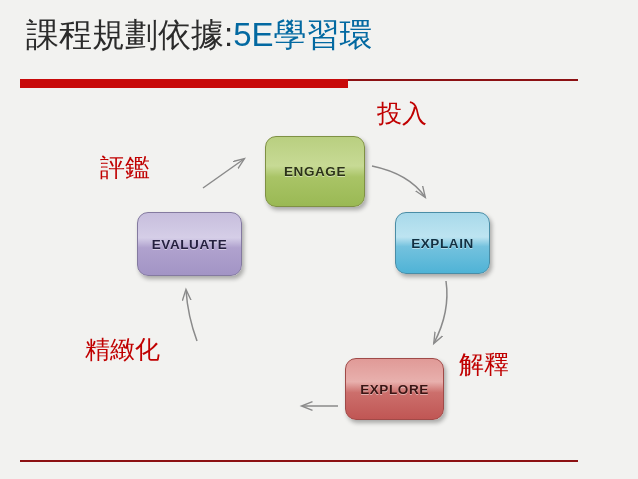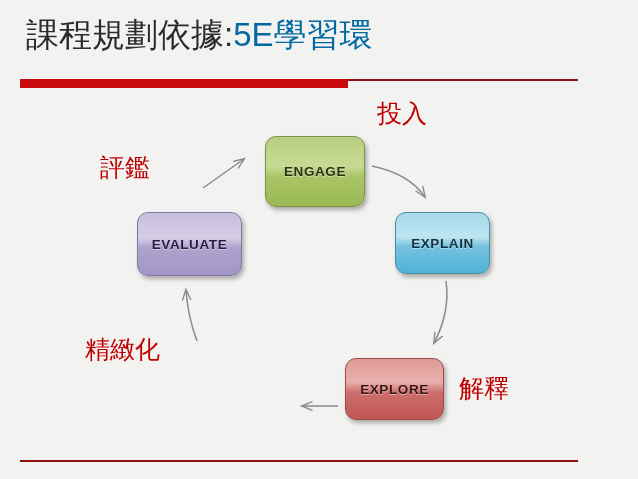--- a/index.html
+++ b/index.html
@@ -118,21 +118,21 @@
   .cn-label {
     position: absolute;
     color: #c00000;
     font-size: 25px;
     line-height: 30px;
     white-space: nowrap;
     font-weight: 400;
   }
   #label-engage   { left: 377px; top: 98px; }
   #label-explore  { left: 509px; top: 210px; }
-  #label-explain  { left: 459px; top: 349px; margin-top: 24px; }
+  #label-explain  { left: 459px; top: 349px; }
   #label-elaborate{ left: 85px;  top: 334px; text-align: right; }
   #label-evaluate { left: 100px; top: 152px; }
 
   
   #arrows {
     position: absolute;
     left: 0; top: 0;
     width: 638px; height: 479px;
     pointer-events: none;
   }

